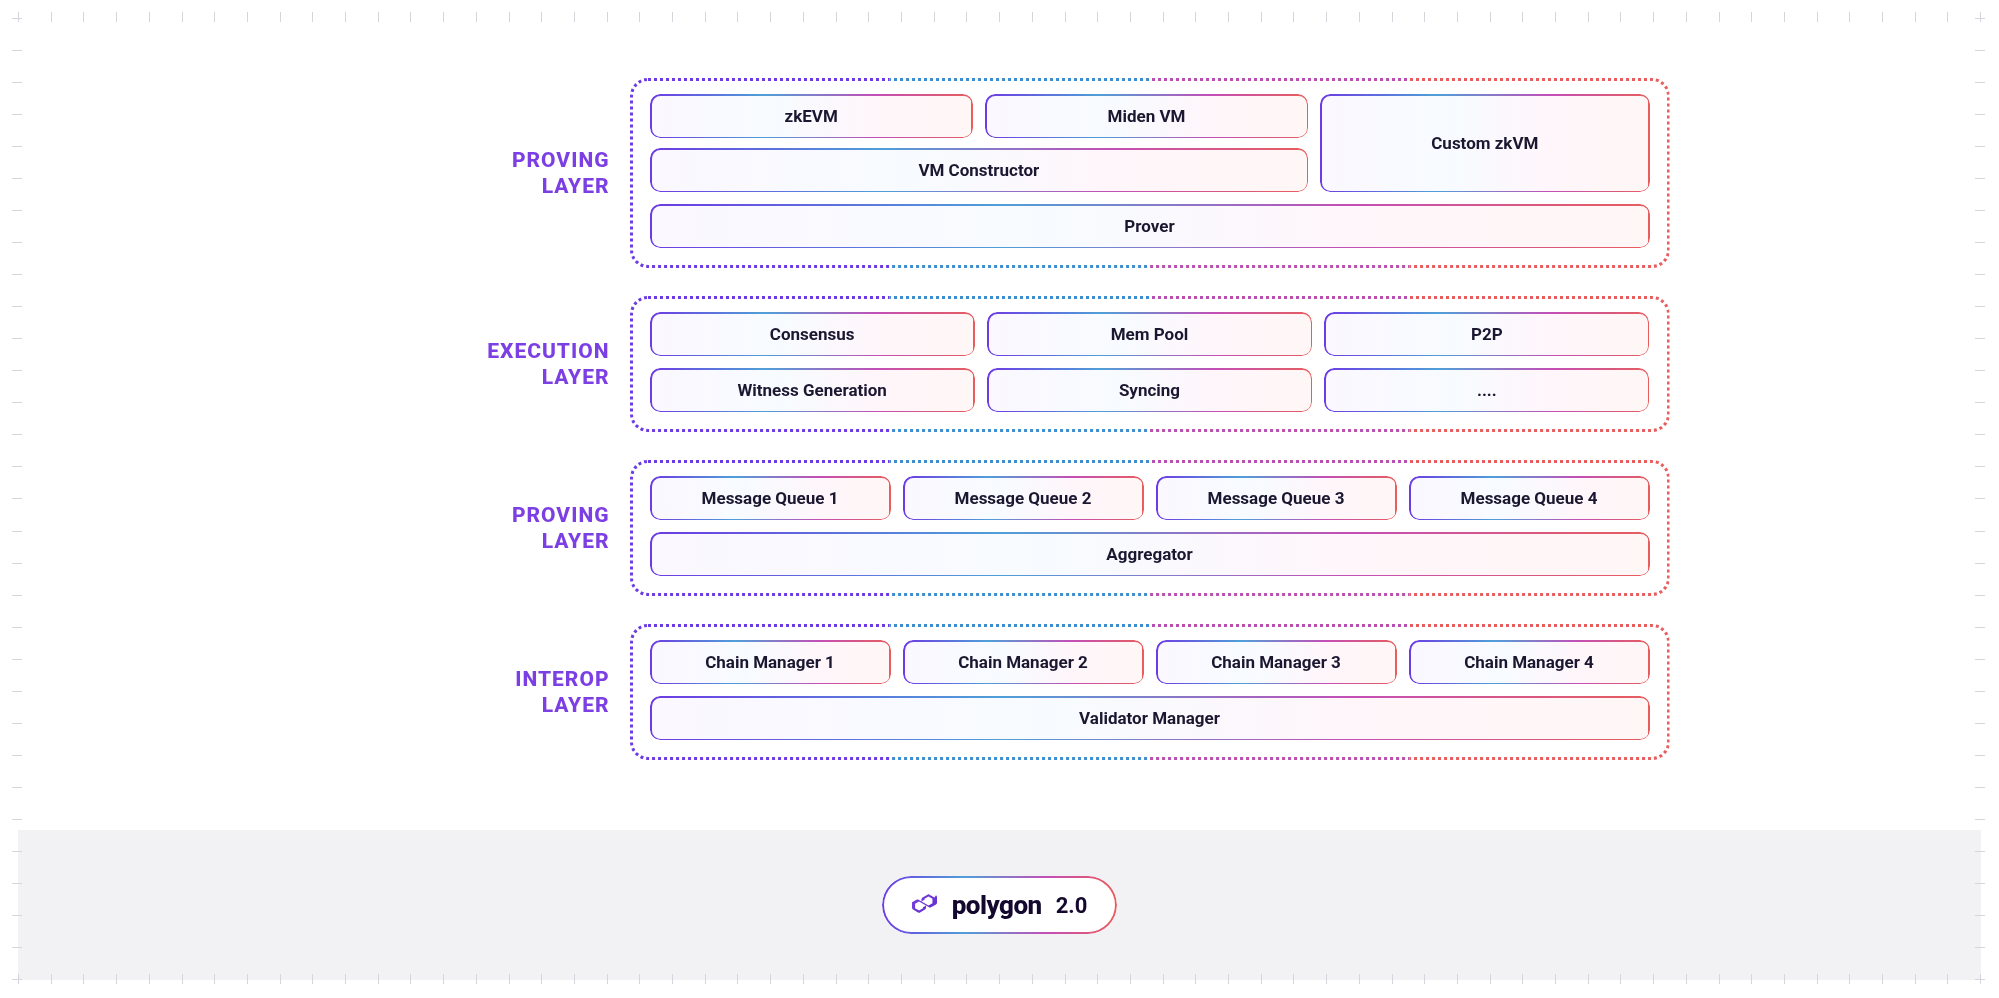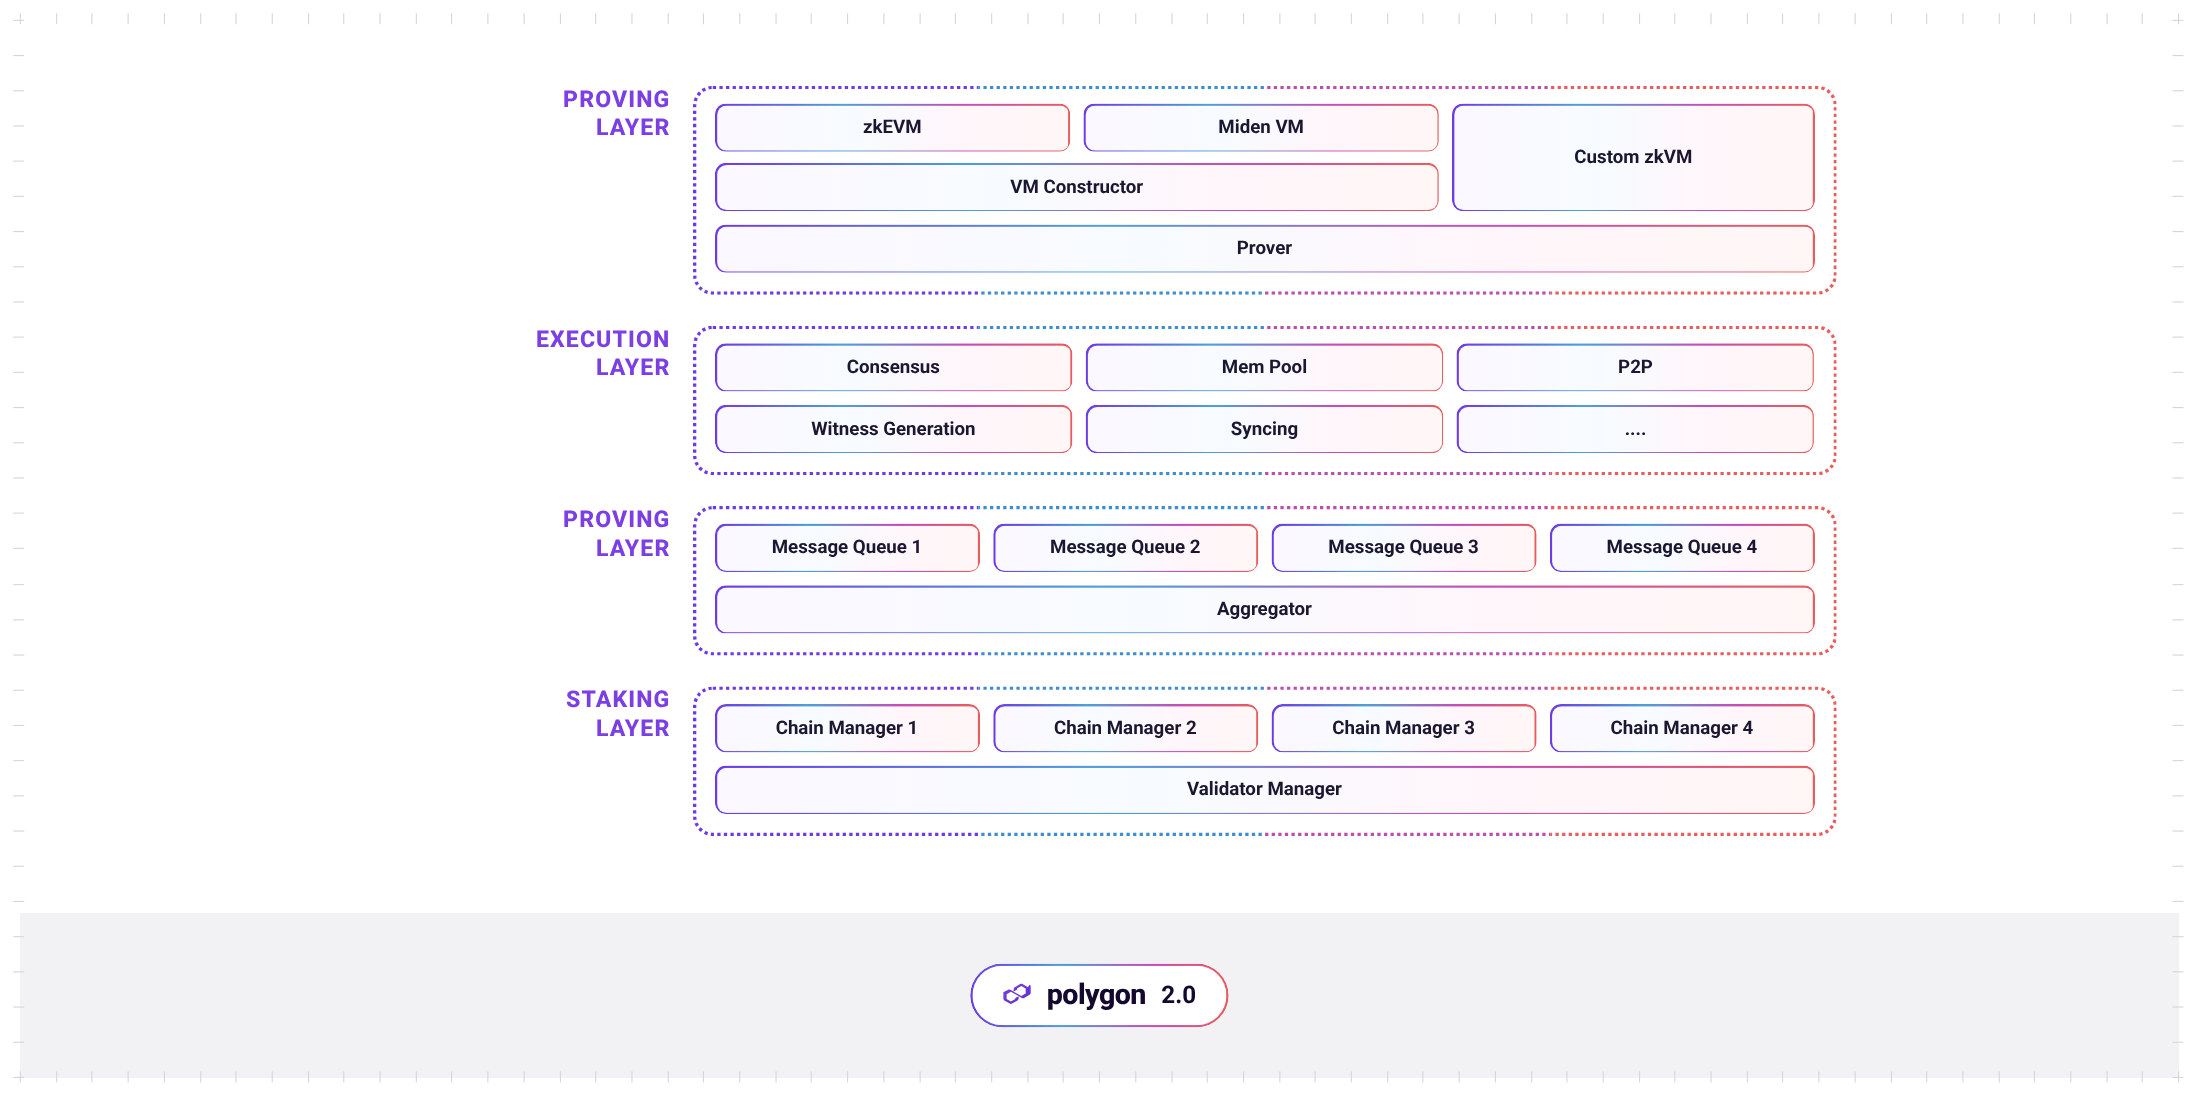--- a/index.html
+++ b/index.html
@@ -50,20 +50,21 @@
     flex: 1;
     display: flex;
     flex-direction: column;
     align-items: center;
     justify-content: flex-start;
     padding-top: 60px;
     gap: 28px;
   }
   .layer-row {
     display: flex;
+    align-items: center;
     gap: 20px;
   }
   .layer-label {
     width: 280px;
     text-align: right;
     color: #7b3fe4;
     font-weight: 800;
     font-size: 21px;
     letter-spacing: 1px;
     line-height: 1.25;
@@ -458,21 +459,21 @@
               <div class="cell">
                   <span>Aggregator</span>
                 </div>
             </div>
           </div>
         </div>
       </div>
 
       <div class="layer-row">
         <div class="layer-label">
-          <span>STAKING</span><br>
+          <span>INTEROP</span><br>
           <span>LAYER</span>
         </div>
         <div class="dotted-wrap" style="width: 1040px;">
           <div class="dots c1"></div>
             <div class="dots c2"></div>
             <div class="dots c3"></div>
             <div class="dots c4"></div>
           <div class="inner-pad">
             <div class="row">
               <div class="cell">

